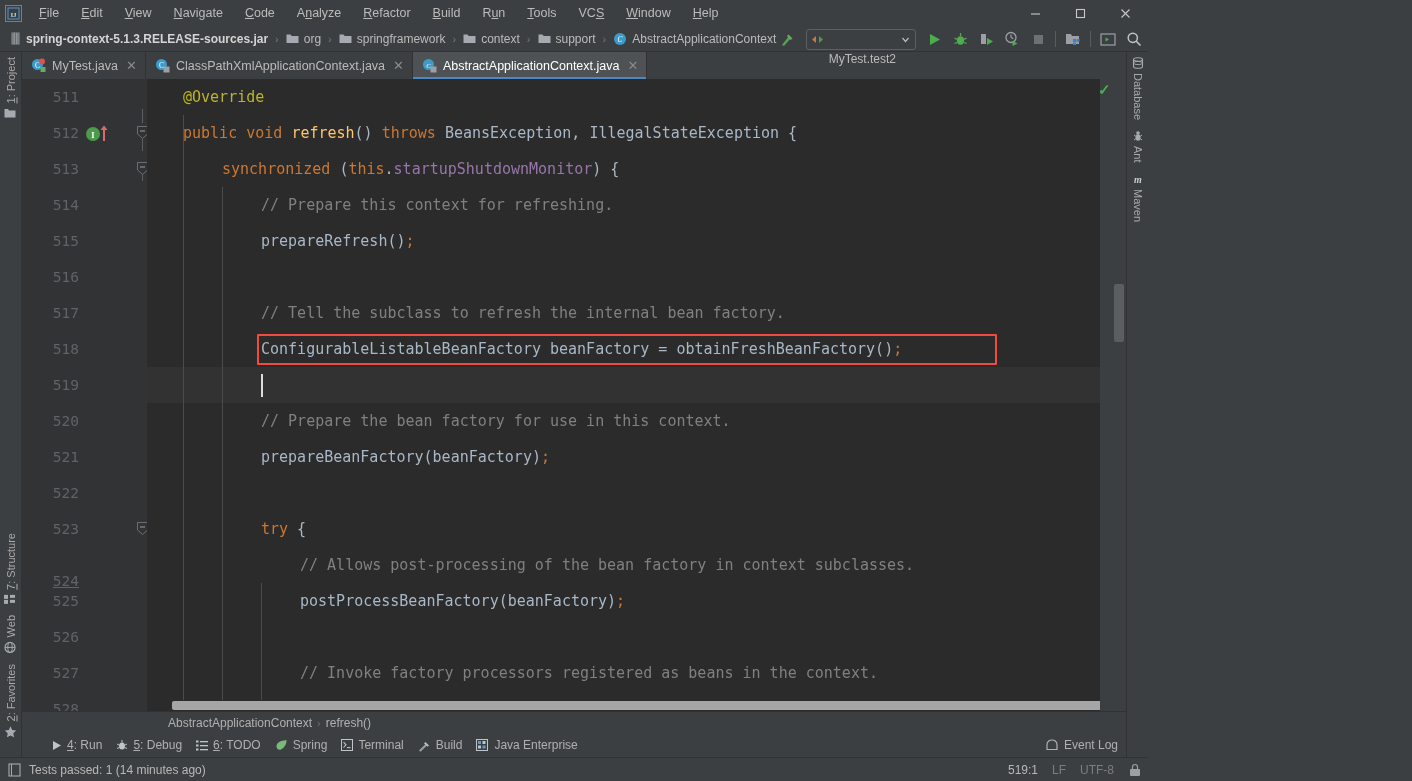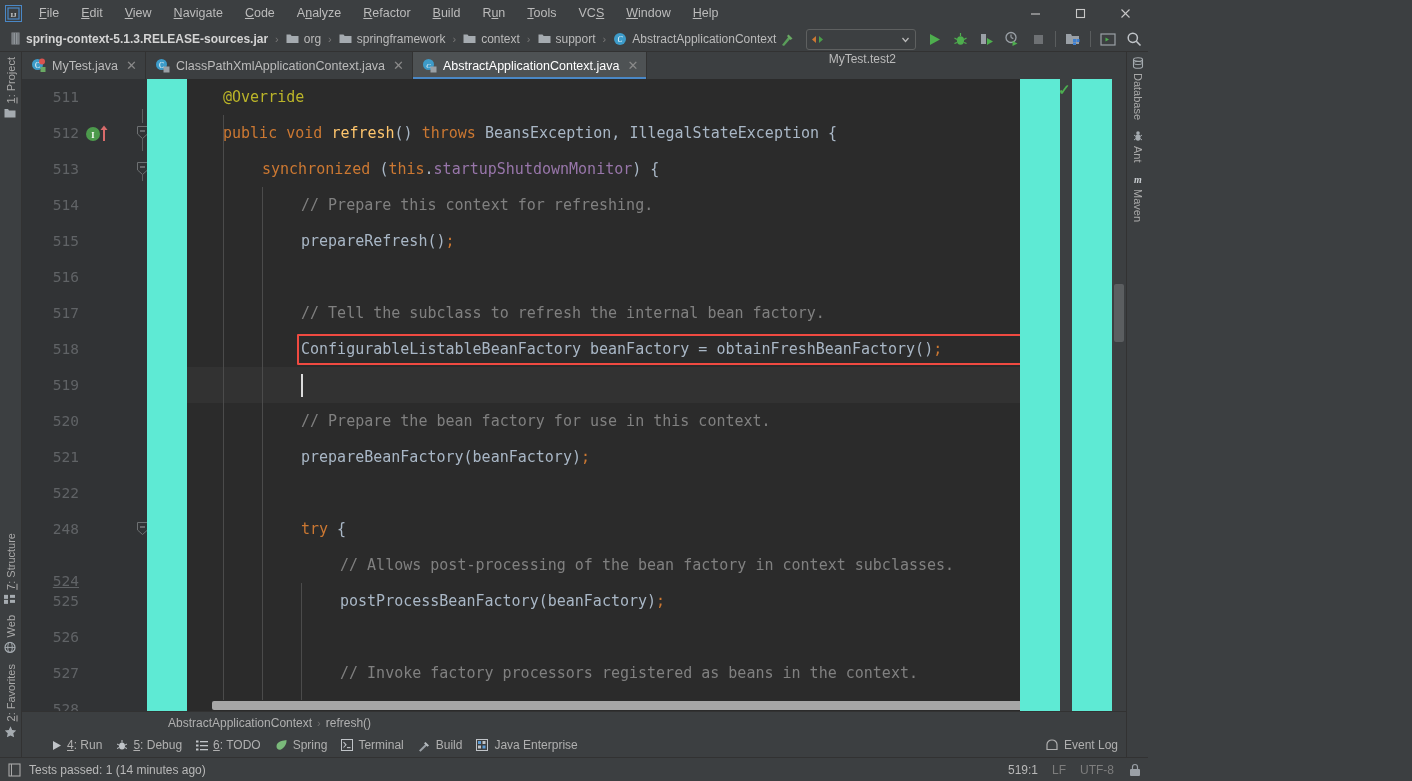--- a/index.html
+++ b/index.html
@@ -84,21 +84,21 @@
     font-size: 12.5px; color: #bbbbbb; position: relative; white-space: nowrap;
     border-right: 1px solid #323232;
   }
   .tab.active { background: #4e5254; color: #ffffff; }
   .tab.active::after {
     content: ''; position: absolute; left: 0; right: 0; bottom: 0; height: 2px; background: #4a88c7;
   }
   .tab .tclose { color: #8a8a8a; font-size: 13px; margin-left: 2px; }
 
   
-  .editor-wrap { flex: 1 1 auto; display: flex; min-height: 0; position: relative; background: #5eead4; gap: 40px; }
+  .editor-wrap { flex: 1 1 auto; display: flex; min-height: 0; position: relative; background: #5eead4; }
   .gutter {
     width: 125px; flex: 0 0 125px; background: #313335; position: relative; overflow: hidden;
   }
   .code-area { flex: 1 1 auto; position: relative; background: #2b2b2b; overflow: hidden; }
   .marker-bar { width: 12px; flex: 0 0 12px; background: #3c3f41; position: relative; }
   .scroll-track { width: 14px; flex: 0 0 14px; background: #3c3f41; position: relative; }
   .scroll-thumb {
     position: absolute; left: 2px; width: 10px; background: #5b5e60; border-radius: 2px;
   }
 
@@ -444,21 +444,21 @@
             <div class="ln" style="top: 72px;">513</div>
             <div class="ln" style="top: 108px;">514</div>
             <div class="ln" style="top: 144px;">515</div>
             <div class="ln" style="top: 180px;">516</div>
             <div class="ln" style="top: 216px;">517</div>
             <div class="ln" style="top: 252px;">518</div>
             <div class="ln" style="top: 288px;">519</div>
             <div class="ln" style="top: 324px;">520</div>
             <div class="ln" style="top: 360px;">521</div>
             <div class="ln" style="top: 396px;">522</div>
-            <div class="ln" style="top: 432px;">248</div>
+            <div class="ln" style="top: 432px;">523</div>
             <div class="ln" style="top: 484px; text-decoration: underline;">524</div>
             <div class="ln" style="top: 504px;">525</div>
             <div class="ln" style="top: 540px;">526</div>
             <div class="ln" style="top: 576px;">527</div>
             <div class="ln" style="top: 612px;">528</div>
             <div class="gutter-icon" style="top: 46px; left: 63px;">
               <svg width="30" height="18" viewBox="0 0 30 18">
                 <circle cx="8" cy="9" r="7" fill="#4c9a4c"></circle>
                 <text x="8" y="12.5" font-size="8.5" fill="#ffffff" text-anchor="middle" font-family="Liberation Serif, serif" font-weight="bold">I</text>
                 <line x1="19" y1="16" x2="19" y2="3" stroke="#d86b6b" stroke-width="2"></line>

